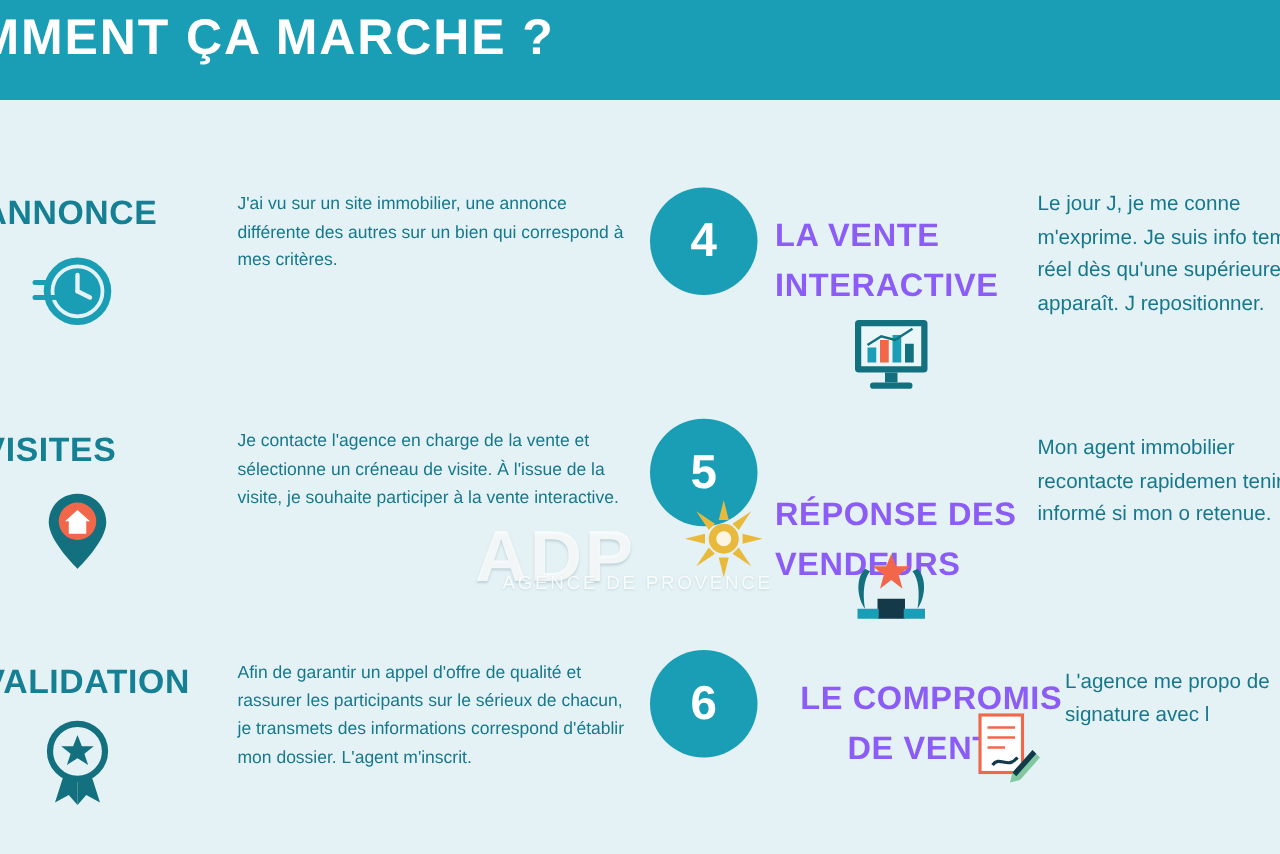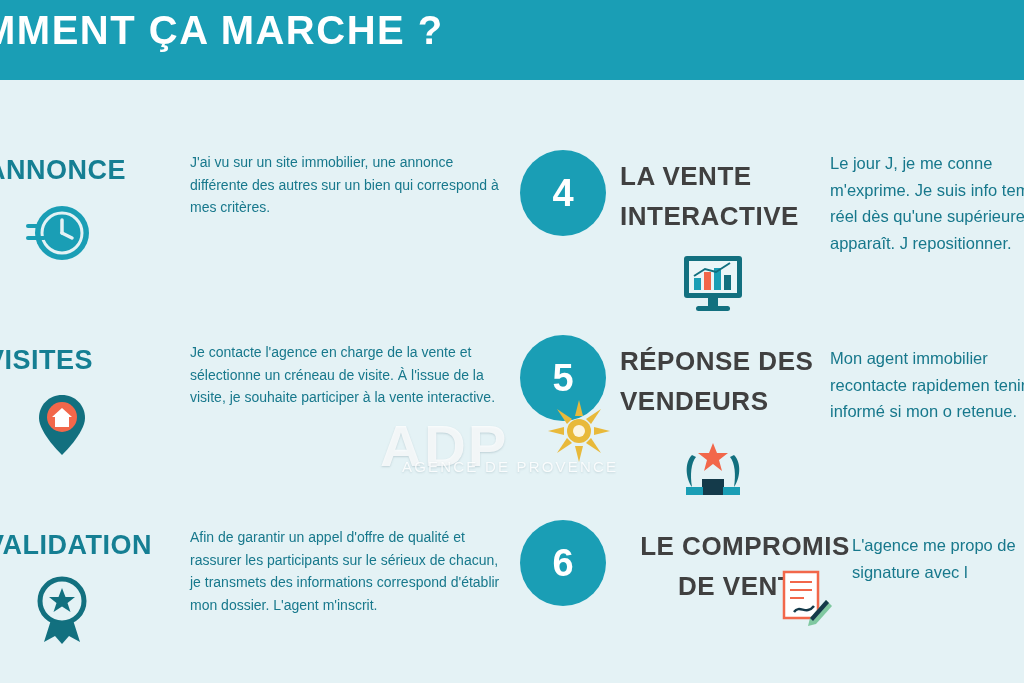--- a/index.html
+++ b/index.html
@@ -104,25 +104,25 @@
     color: #ffffff;
     font-size: 38px;
     font-weight: bold;
     display: flex;
     align-items: center;
     justify-content: center;
   }
   .rstep-title {
     position: absolute;
     left: 120px;
-    top: 6px;
+    top: 18px;
     width: 240px;
     font-size: 26px;
     font-weight: bold;
-    color: #404040;
+    color: #8b5cf6;
     letter-spacing: 0.5px;
     line-height: 1.55;
   }
   .rstep-text {
     position: absolute;
     width: 230px;
     font-size: 16.5px;
     line-height: 1.62;
     color: #17788c;
   }
@@ -237,21 +237,21 @@
           <polyline points="16,26 27,19 38,22 52,13" fill="none" stroke="#12707f" stroke-width="2"></polyline>
           <rect x="30" y="48" width="10" height="8" fill="#12707f"></rect>
           <rect x="18" y="56" width="34" height="5" rx="2.5" fill="#12707f"></rect>
         </svg>
       </div>
       <div class="rstep-text" style="left:330px; top:0px;">Le jour J, je me conne m'exprime. Je suis info temps réel dès qu'une supérieure apparaît. J repositionner.</div>
     </div>
 
     <div class="rstep" style="top:240px;">
       <div class="rcircle">5</div>
-      <div class="rstep-title" style="width:230px;">RÉPONSE DES VENDEURS</div>
+      <div class="rstep-title" style="width:230px;margin-top:38px;">RÉPONSE DES VENDEURS</div>
       <div class="rstep-icon" style="left:178px; top:100px;">
         <svg viewBox="0 0 70 70" width="70" height="70">
           <path d="M14 20 C6 28 8 44 14 52 C12 40 13 28 18 22 Z" fill="#12707f"></path>
           <path d="M56 20 C64 28 62 44 56 52 C58 40 57 28 52 22 Z" fill="#12707f"></path>
           <path d="M35 8 L39 18 L50 18 L41 25 L44 36 L35 29 L26 36 L29 25 L20 18 L31 18 Z" fill="#f2674a"></path>
           <rect x="24" y="44" width="22" height="16" fill="#143a4a"></rect>
           <rect x="8" y="52" width="17" height="8" fill="#1a9eb5"></rect>
           <rect x="45" y="52" width="17" height="8" fill="#1a9eb5"></rect>
         </svg>
       </div>

